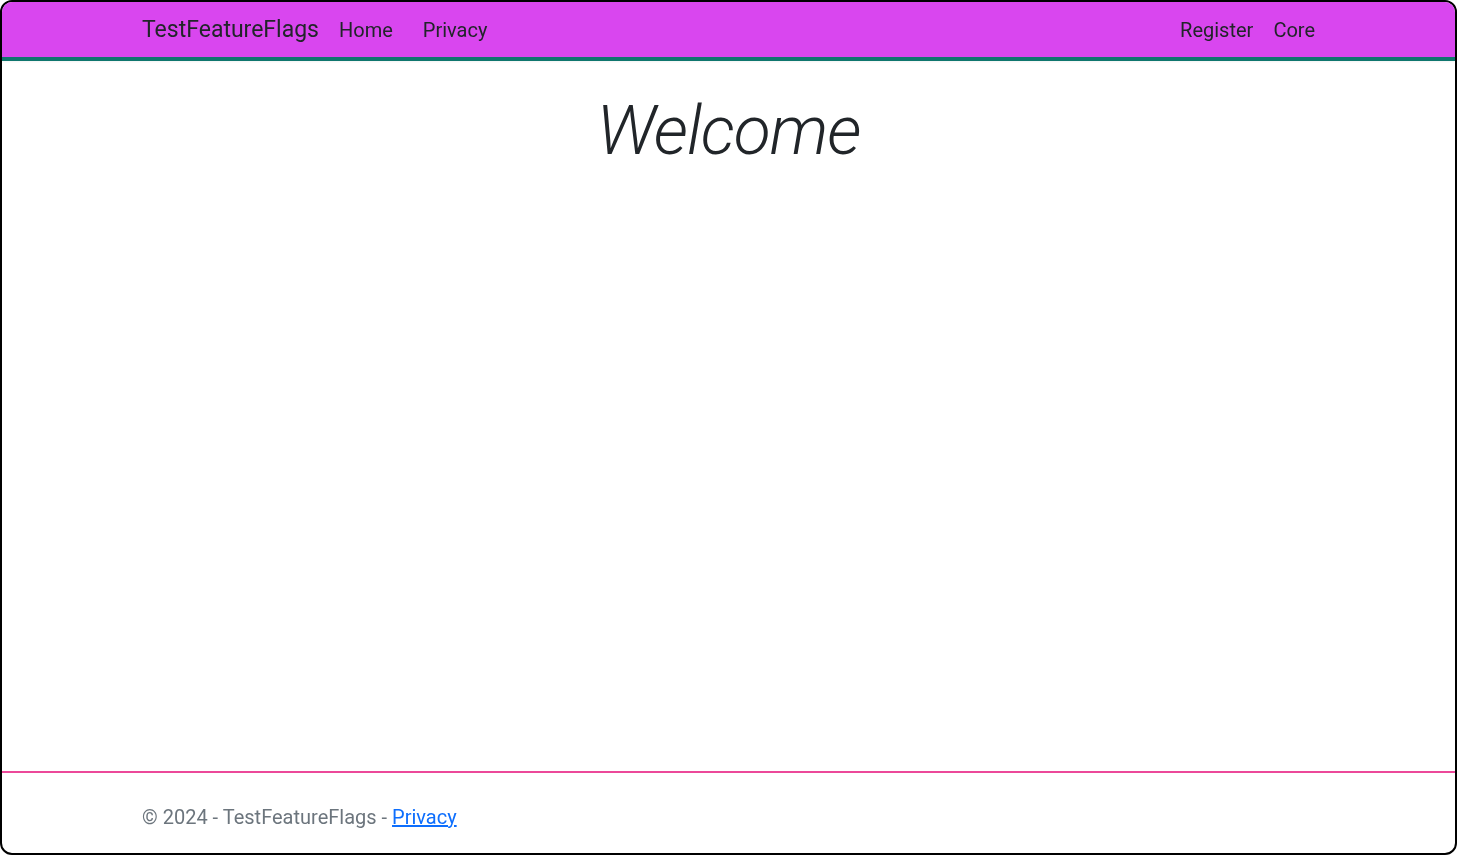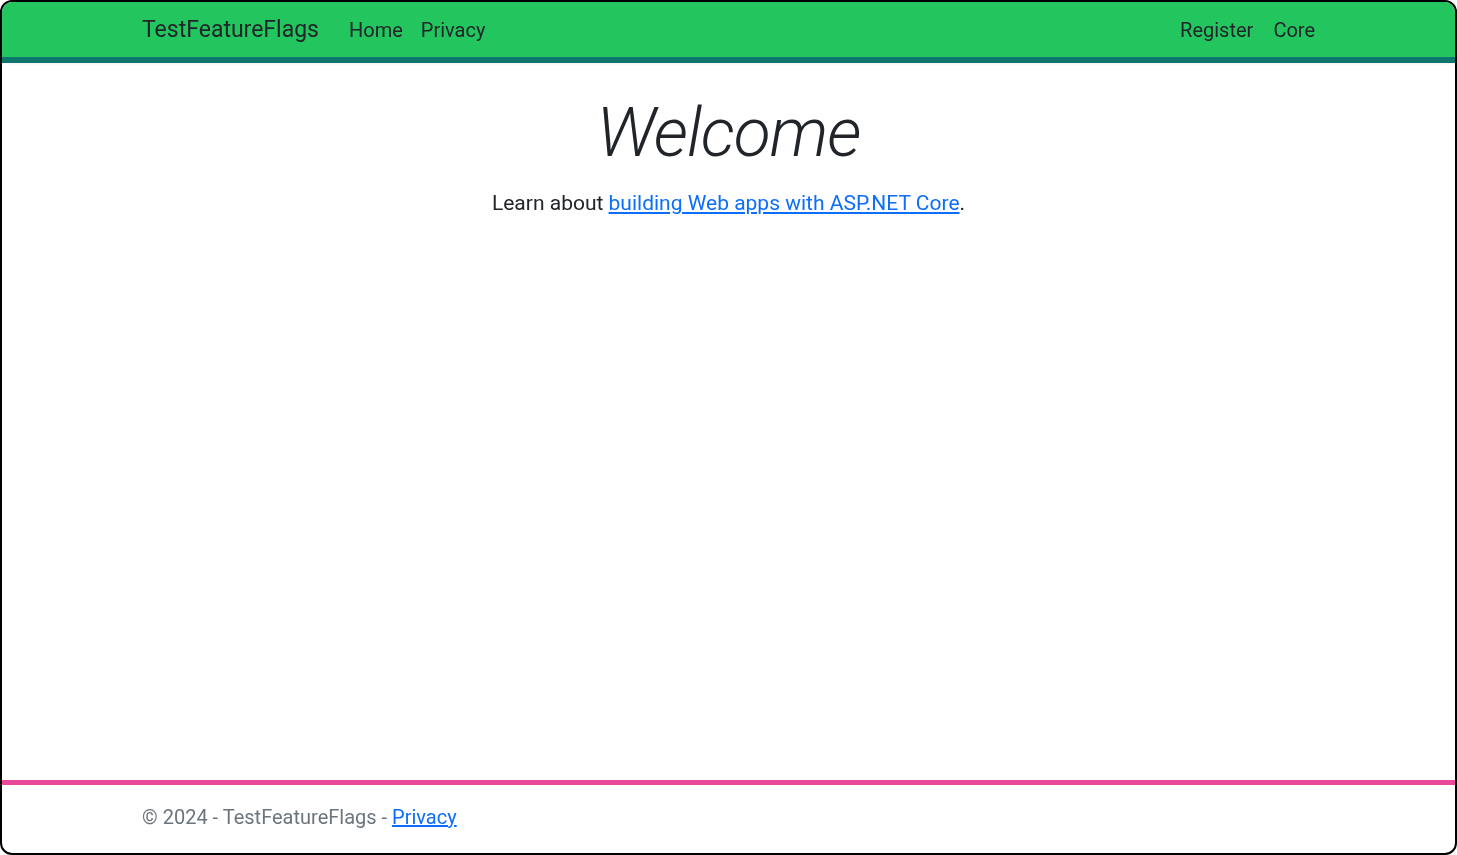--- a/index.html
+++ b/index.html
@@ -14,22 +14,22 @@
       color: #212529;
       min-height: 855px;
       display: flex;
       flex-direction: column;
       border: 2px solid #000;
       border-radius: 12px;
       overflow: hidden;
     }
     
     header {
-      background: #22c55e;
-      border-bottom: 6px solid #0f766e;
+      background: #d946ef;
+      border-bottom: 4px solid #0f766e;
       box-shadow: 0 1px 2px rgba(0,0,0,0.05);
     }
     
     .navbar {
       display: flex;
       align-items: center;
       justify-content: space-between;
       padding: 14px 140px;
     }
     
@@ -41,22 +41,21 @@
     
     .brand {
       font-size: 23px;
       color: #212529;
       text-decoration: none;
       font-weight: 400;
     }
     
     .nav-links {
       display: flex;
-      gap: 18px;
-      margin-left: 10px;
+      gap: 30px;
     }
     
     .nav-link {
       font-size: 20px;
       color: #212529;
       text-decoration: none;
       font-weight: 400;
     }
     
     .navbar-right {
@@ -87,22 +86,22 @@
       color: #212529;
       font-weight: 400;
     }
     
     .lead-text a {
       color: #0d6efd;
       text-decoration: underline;
     }
     
     footer {
-      border-top: 5px solid #ec4899;
-      padding: 20px 140px 24px;
+      border-top: 2px solid #ec4899;
+      padding: 32px 140px 24px;
       font-size: 20px;
       color: #6c757d;
     }
     
     footer a {
       color: #0d6efd;
       text-decoration: underline;
     }
   </style>
 </head>
@@ -119,20 +118,17 @@
     </div>
     <div class="navbar-right">
       <a href="#" class="nav-link">Register</a>
       <a href="#" class="nav-link">Core</a>
     </div>
   </nav>
 </header>
 
 <main>
   <h1 class="welcome-heading">Welcome</h1>
-  <p class="lead-text">
-    <span>Learn about </span><a href="#">building Web apps with ASP.NET Core</a><span>.</span>
-  </p>
 </main>
 
 <footer>
   <span>© 2024 - TestFeatureFlags - </span><a href="#">Privacy</a>
 </footer>
 
 </body></html>

